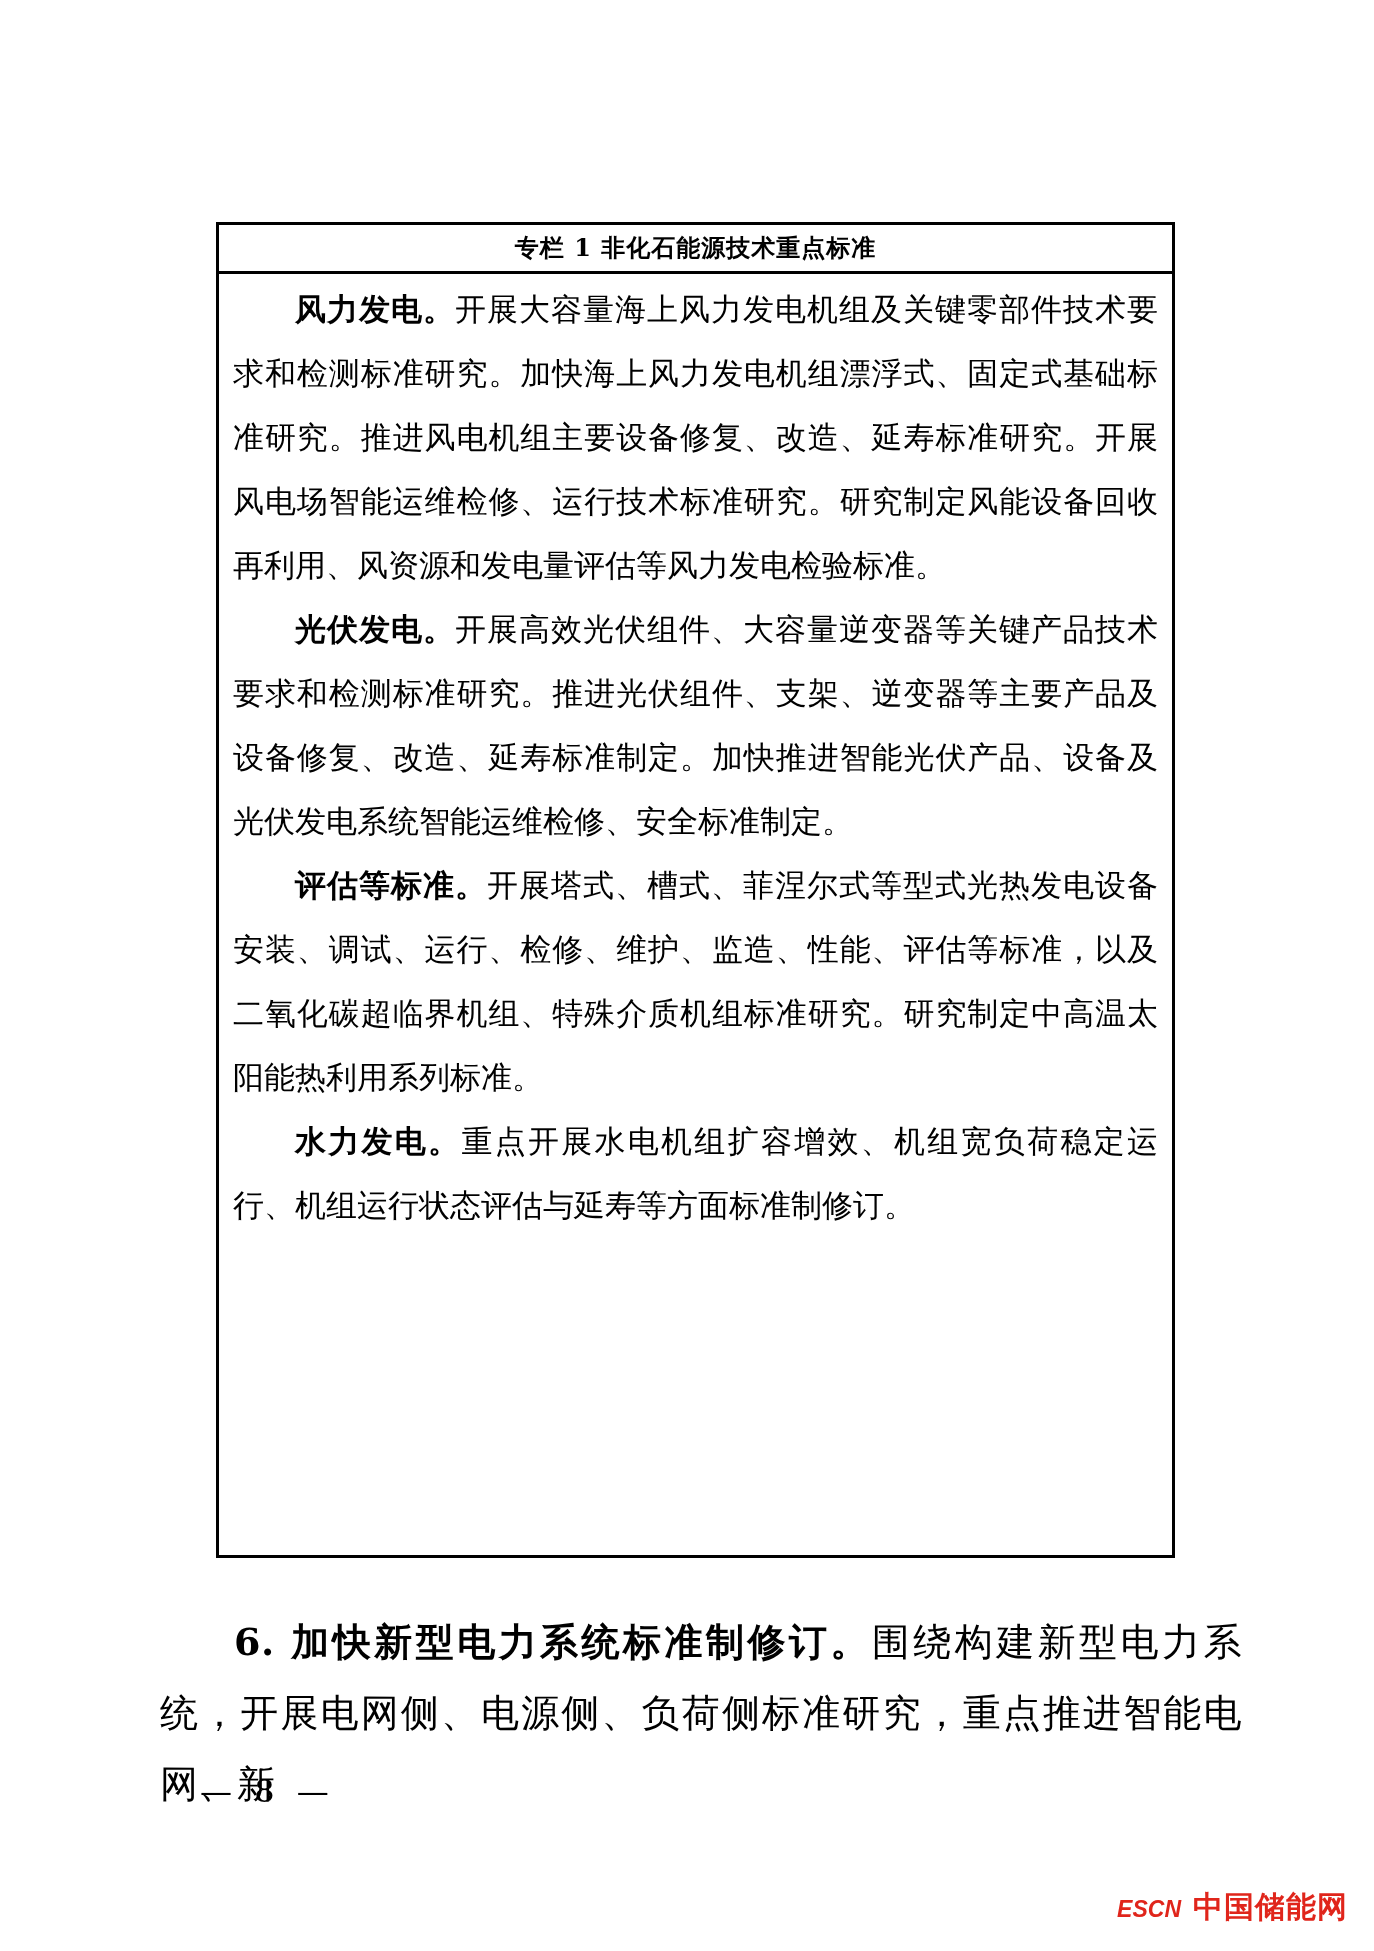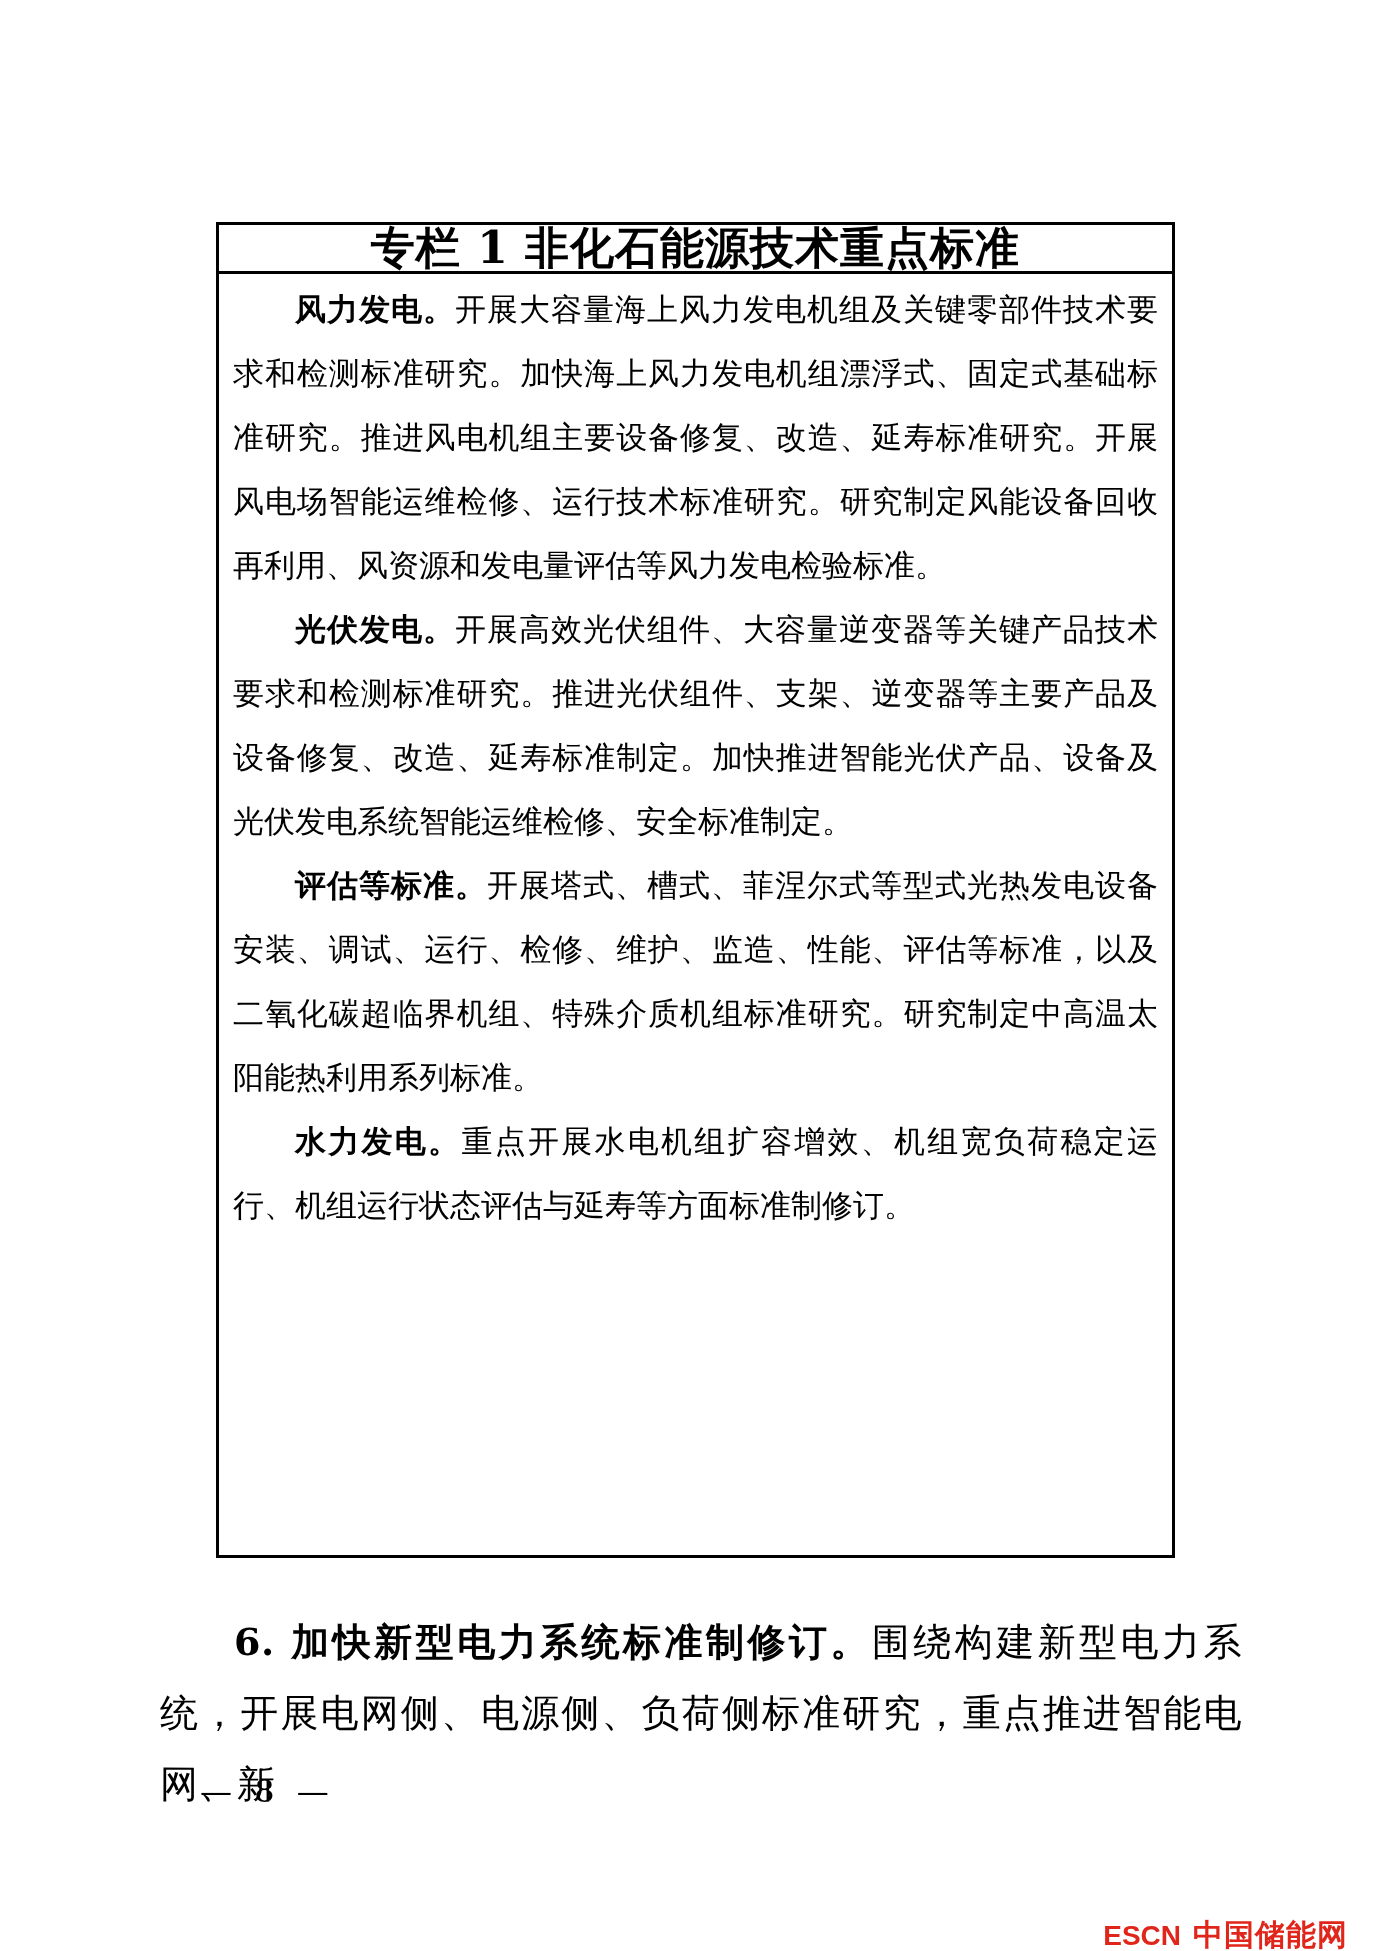--- a/index.html
+++ b/index.html
@@ -8,21 +8,21 @@
     font-family:"DejaVu Serif","Liberation Serif",serif;color:#000;
     overflow:hidden;
   }
   
   .col-box{
     position:absolute;left:216px;top:222px;width:959px;height:1336px;
     box-sizing:border-box;border:3px solid #000;background:#fff;
   }
   .col-box .box-title{
     height:46px;line-height:46px;border-bottom:3px solid #000;
-    text-align:center;font-weight:bold;font-size:44px;
+    text-align:center;font-weight:bold;font-size:24px;
     letter-spacing:1px;white-space:nowrap;
   }
   .box-body{padding:3px 14px 0 14px;}
   .box-body p{
     margin:0;font-size:31px;line-height:64px;
     text-align:justify;text-indent:2em;
     letter-spacing:0px;
   }
   .box-body .lead{font-weight:bold;}
   
@@ -36,26 +36,26 @@
   .page-number{
     position:absolute;left:200px;top:1772px;
     font-size:32px;letter-spacing:6px;white-space:nowrap;
   }
   .brand-logo{
     position:absolute;right:26px;top:1891px;
     display:flex;align-items:baseline;white-space:nowrap;
   }
   .brand-logo .logo-en{
     font-family:"Liberation Sans","DejaVu Sans",sans-serif;
-    font-weight:bold;font-size:28px;line-height:32px;
+    font-weight:bold;font-style:italic;font-size:23px;line-height:32px;
     letter-spacing:0px;padding-right:12px;
   }
   .brand-logo .logo-cn{
     font-family:"DejaVu Sans","Liberation Sans",sans-serif;
-    font-weight:bold;font-size:30px;line-height:32px;letter-spacing:1px;margin-top:28px;
+    font-weight:bold;font-size:30px;line-height:32px;letter-spacing:1px;
   }
 </style>
 </head>
 <body>
 
 <div class="col-box">
   <div class="box-title">专栏 1 非化石能源技术重点标准</div>
   <div class="box-body">
     <p><span class="lead">风力发电。</span><span>开展大容量海上风力发电机组及关键零部件技术要求和检测标准研究。加快海上风力发电机组漂浮式、固定式基础标准研究。推进风电机组主要设备修复、改造、延寿标准研究。开展风电场智能运维检修、运行技术标准研究。研究制定风能设备回收再利用、风资源和发电量评估等风力发电检验标准。</span></p>
     <p><span class="lead">光伏发电。</span><span>开展高效光伏组件、大容量逆变器等关键产品技术要求和检测标准研究。推进光伏组件、支架、逆变器等主要产品及设备修复、改造、延寿标准制定。加快推进智能光伏产品、设备及光伏发电系统智能运维检修、安全标准制定。</span></p>

